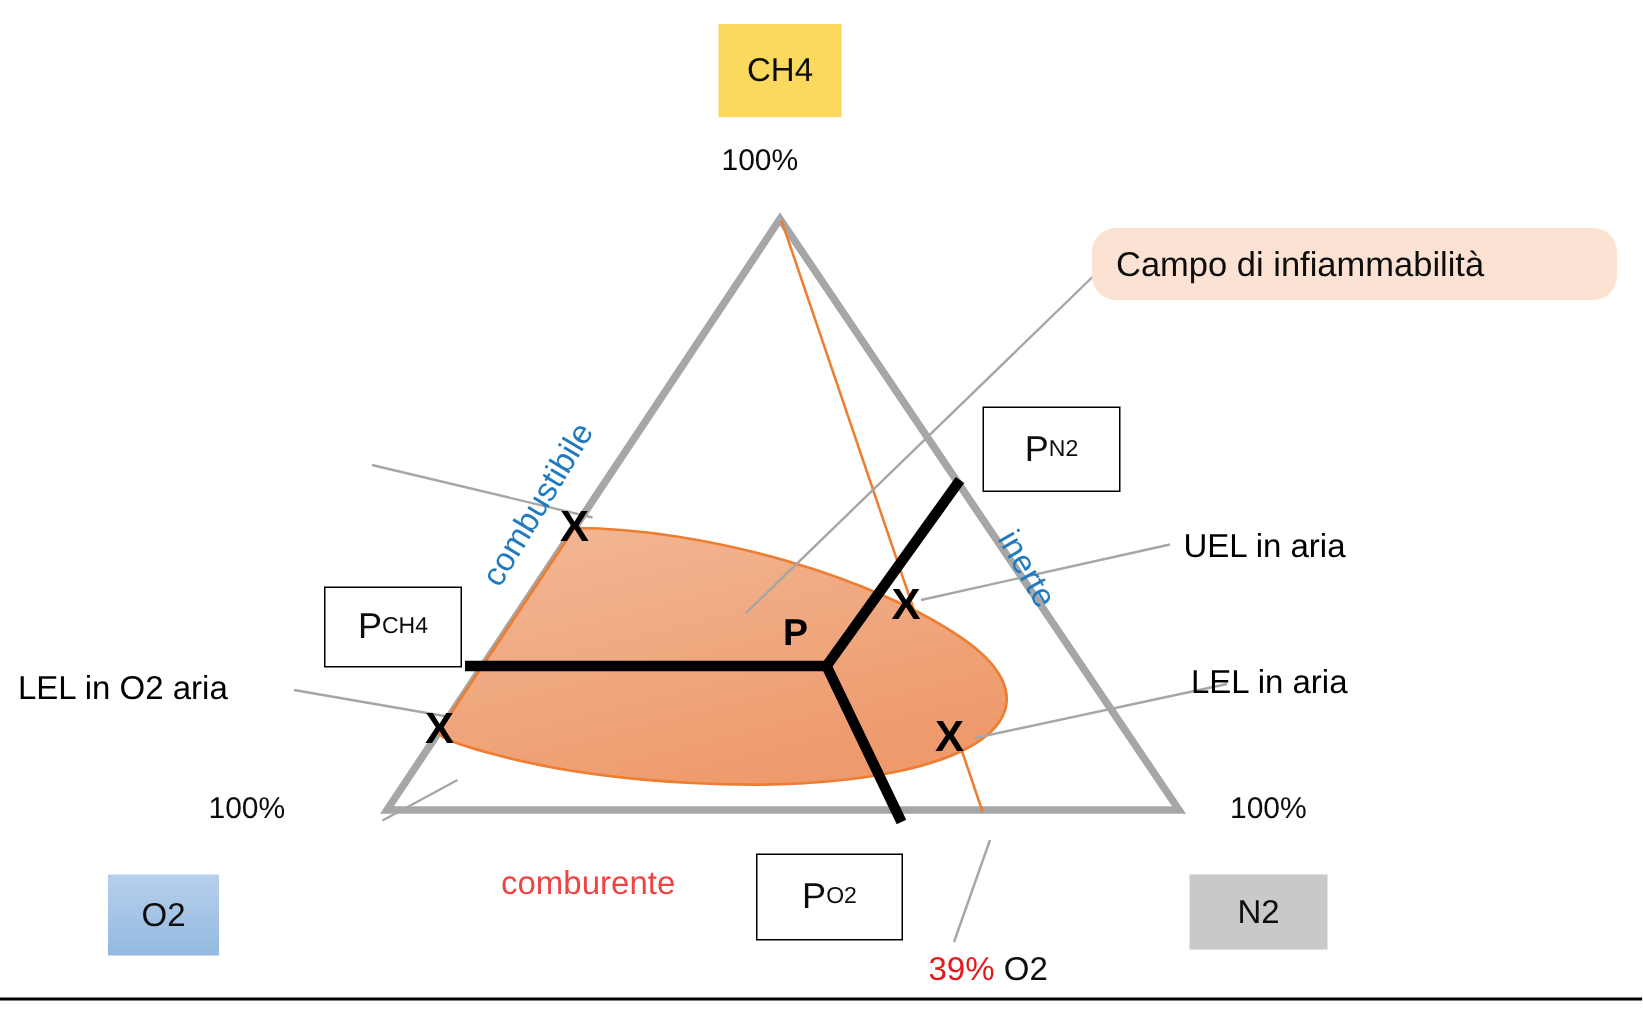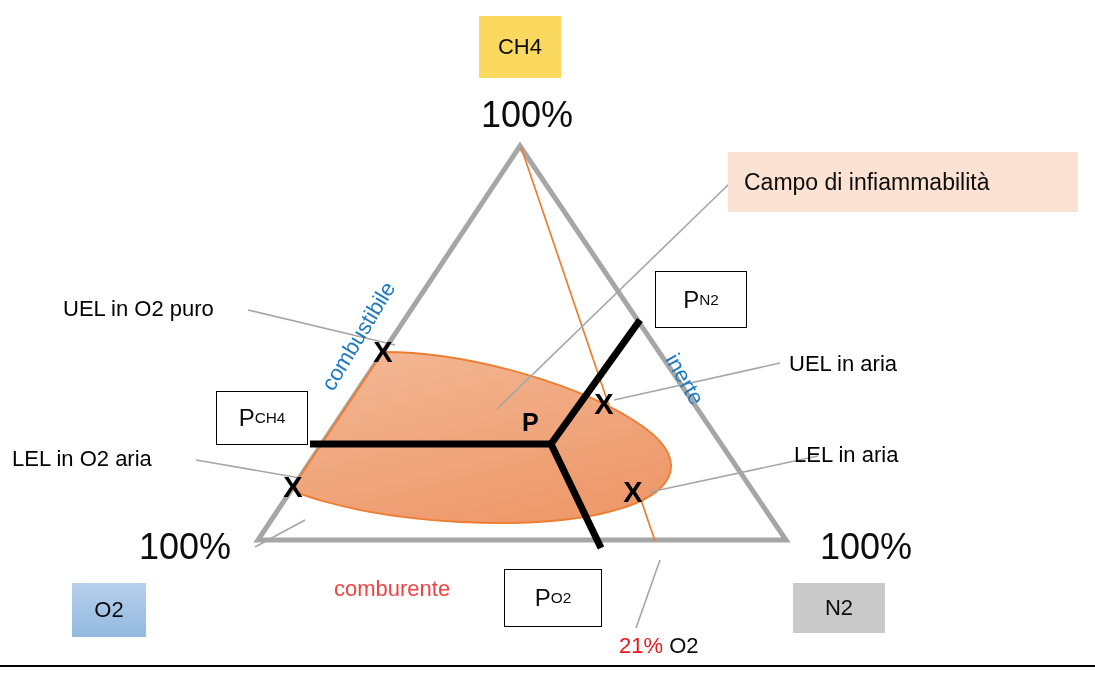--- a/index.html
+++ b/index.html
@@ -48,39 +48,40 @@
     left: 72px; top: 583px; width: 74px; height: 54px;
     background: linear-gradient(180deg, #b7d0ec 0%, #93b9e0 100%);
   }
   #badge-n2 {
     left: 793px; top: 583px; width: 92px; height: 50px;
     background: #c9c9c9;
   }
 
   
   .pct {
-    font-size: 36px;
+    font-size: 20px;
     color: #0d0d0d;
   }
   #pct-top   { left: 481px; top: 97px; }
   #pct-left  { left: 139px; top: 529px; }
   #pct-right { left: 820px; top: 529px; }
 
   
   #campo-box {
     position: absolute;
     left: 728px; top: 152px;
-    width: 350px; height: 60px;
+    width: 350px; height: 48px;
     background: #fbe2d2;
     display: flex;
     align-items: center;
     padding-left: 16px;
     box-sizing: border-box;
     font-size: 23px;
     color: #0d0d0d;
+    border-radius: 16px;
   }
 
   
   .pbox {
     position: absolute;
     border: 1.6px solid #000000;
     background: #ffffff;
     display: flex;
     align-items: center;
     justify-content: center;
@@ -232,31 +233,30 @@
   </div>
   <div class="pbox" id="pbox-n2">
     <span>P</span>
       <sub>N2</sub>
   </div>
   <div class="pbox" id="pbox-o2">
     <span>P</span>
       <sub>O2</sub>
   </div>
 
-  <div class="lbl callout" id="cal-uel-o2">UEL in O2 puro</div>
   <div class="lbl callout" id="cal-lel-o2">LEL in O2 aria</div>
   <div class="lbl callout" id="cal-uel-air">UEL in aria</div>
   <div class="lbl callout" id="cal-lel-air">LEL in aria</div>
 
   <div id="p-label">P</div>
 
   <div class="xmark" id="x-uel-o2">X</div>
   <div class="xmark" id="x-lel-o2">X</div>
   <div class="xmark" id="x-uel-air">X</div>
   <div class="xmark" id="x-lel-air">X</div>
 
   <div id="note-21">
-    <span class="pctred">21%</span>
+    <span class="pctred">39%</span>
     <span>O2</span>
   </div>
 
   <div id="bottom-rule"></div>
 </div>
 
 </body></html>

